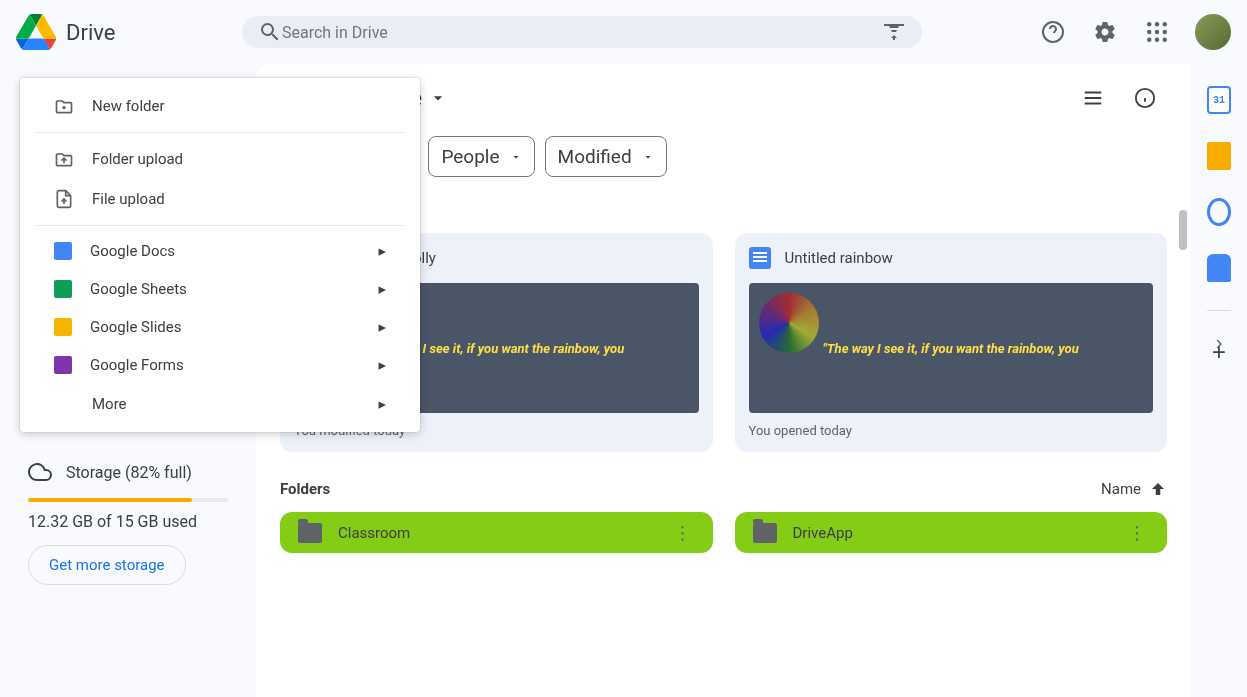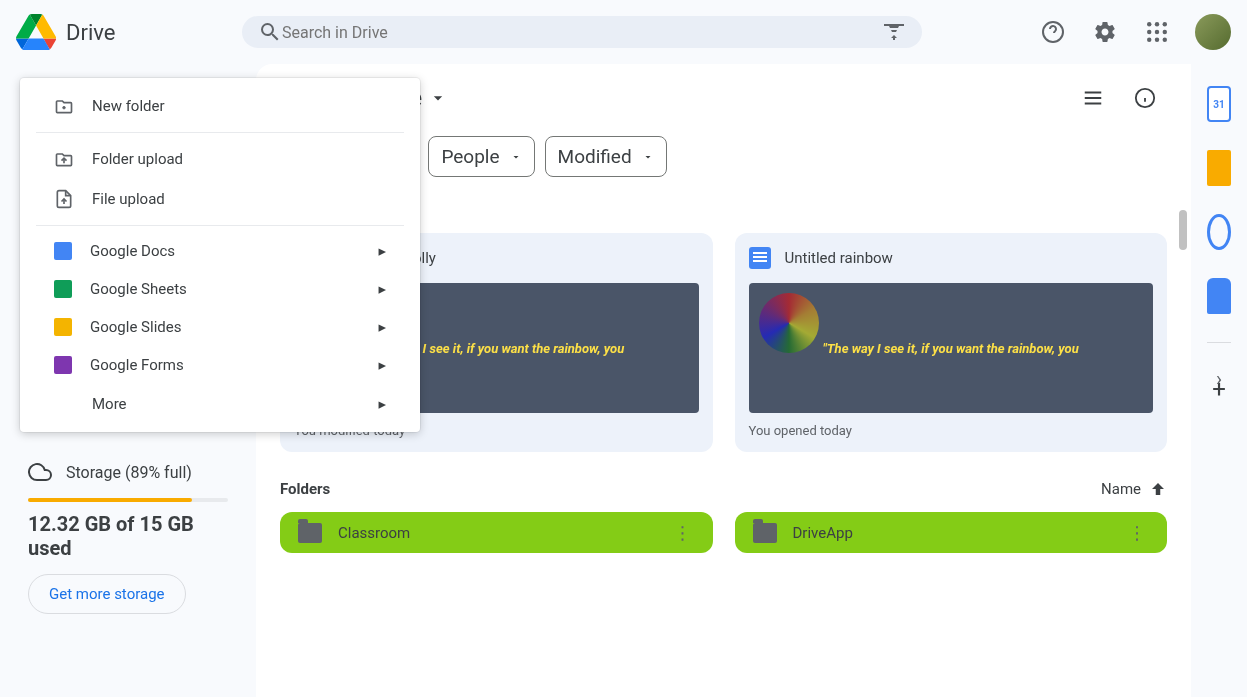--- a/index.html
+++ b/index.html
@@ -20,21 +20,21 @@
     .main-layout { display: flex; height: calc(697px - 64px); }
     .sidebar { width: 256px; padding: 8px 16px; }
     .content { flex: 1; background: #fff; border-radius: 16px 0 0 0; padding: 12px 24px; margin-right: 56px; }
     .right-panel { width: 56px; position: absolute; right: 0; top: 70px; display: flex; flex-direction: column; align-items: center; gap: 28px; padding-top: 16px; }
 
     
     .storage-section { margin-top: 388px; padding: 0 12px; }
     .storage-row { display: flex; align-items: center; gap: 14px; color: #3c4043; font-size: 16px; }
     .storage-bar { height: 4px; background: #e8eaed; border-radius: 2px; margin: 14px 0 10px; position: relative; }
     .storage-fill { height: 100%; background: #f9ab00; border-radius: 2px; width: 82%; }
-    .storage-text { font-size: 20px; color: #3c4043; margin-bottom: 14px; font-weight: bold; }
+    .storage-text { font-size: 16px; color: #3c4043; margin-bottom: 14px; }
     .storage-btn { border: 1px solid #dadce0; border-radius: 22px; padding: 10px 20px; color: #1a73e8; font-size: 15px; background: transparent; cursor: pointer; }
 
     
     .content-header { display: flex; align-items: center; justify-content: space-between; margin-bottom: 16px; }
     .breadcrumb { display: flex; align-items: center; gap: 6px; font-size: 24px; color: #3c4043; }
     .content-actions { display: flex; gap: 8px; }
 
     
     .filter-row { display: flex; gap: 10px; margin-bottom: 24px; }
     .chip { border: 1px solid #747775; border-radius: 8px; padding: 8px 12px; display: flex; align-items: center; gap: 10px; font-size: 19px; color: #3c4043; background: #fff; cursor: pointer; }
@@ -67,21 +67,21 @@
     .menu-divider { height: 1px; background: #e8eaed; margin: 6px 0; }
     .menu-icon { width: 20px; height: 20px; display: flex; align-items: center; justify-content: center; color: #5f6368; }
     .menu-arrow { position: absolute; right: 18px; }
     .app-icon { width: 18px; height: 18px; border-radius: 2px; }
     .app-docs { background: #4285f4; }
     .app-sheets { background: #0f9d58; }
     .app-slides { background: #f4b400; }
     .app-forms { background: #7e36af; }
 
     
-    .right-item { width: 24px; height: 36px; cursor: pointer; display: flex; align-items: center; justify-content: center; }
+    .right-item { width: 24px; height: 28px; cursor: pointer; display: flex; align-items: center; justify-content: center; font-family: Liberation Mono, monospace; }
     .rp-calendar { background: #fff; border: 2px solid #4285f4; border-radius: 4px; color: #4285f4; font-size: 10px; font-weight: bold; display: flex; align-items: center; justify-content: center; }
     .rp-keep { background: #f9ab00; border-radius: 2px; }
     .rp-tasks { border: 3px solid #4285f4; border-radius: 50%; }
     .rp-contacts { background: #4285f4; border-radius: 6px 6px 2px 2px; }
     .rp-divider { width: 24px; height: 1px; background: #dadce0; }
     .rp-plus { font-size: 24px; color: #3c4043; }
     .rp-chevron { position: absolute; bottom: 10px; font-size: 20px; color: #5f6368; }
 
     .scroll-hint { position: absolute; right: 60px; top: 210px; width: 8px; height: 40px; background: #c1c1c1; border-radius: 4px; }
   </style>
@@ -140,21 +140,21 @@
   </div>
 </div>
 
 <div class="main-layout">
   <div class="sidebar">
     <div class="storage-section">
       <div class="storage-row">
         <svg width="24" height="24" viewBox="0 0 24 24" fill="none" stroke="#3c4043" stroke-width="2">
             <path d="M18 10h-1.26A8 8 0 109 20h9a5 5 0 000-10z"></path>
           </svg>
-        <span>Storage (89% full)</span>
+        <span>Storage (82% full)</span>
       </div>
       <div class="storage-bar">
         <div class="storage-fill"></div>
       </div>
       <div class="storage-text">12.32 GB of 15 GB used</div>
       <button class="storage-btn">Get more storage</button>
     </div>
   </div>
 
   <div class="content">

